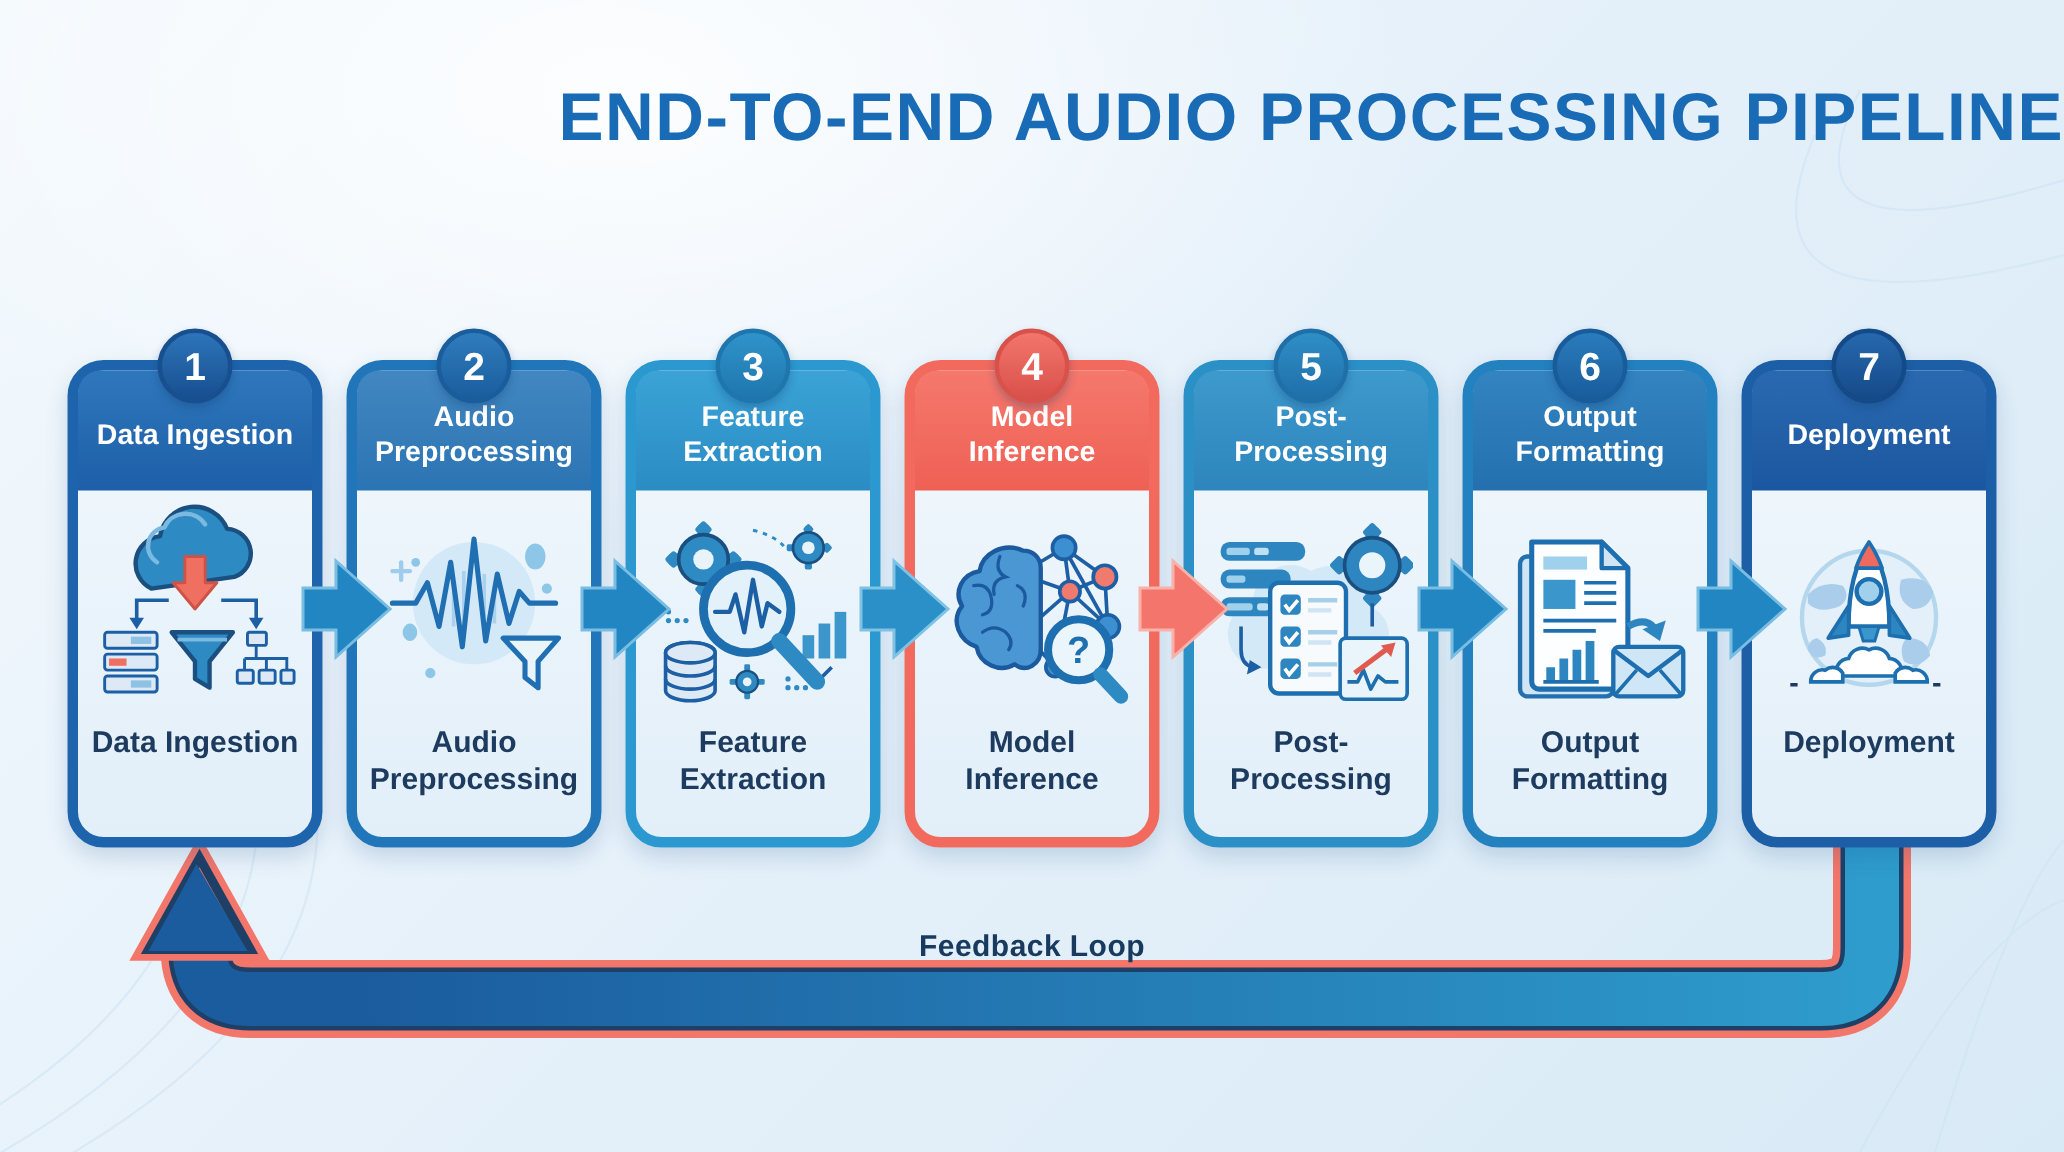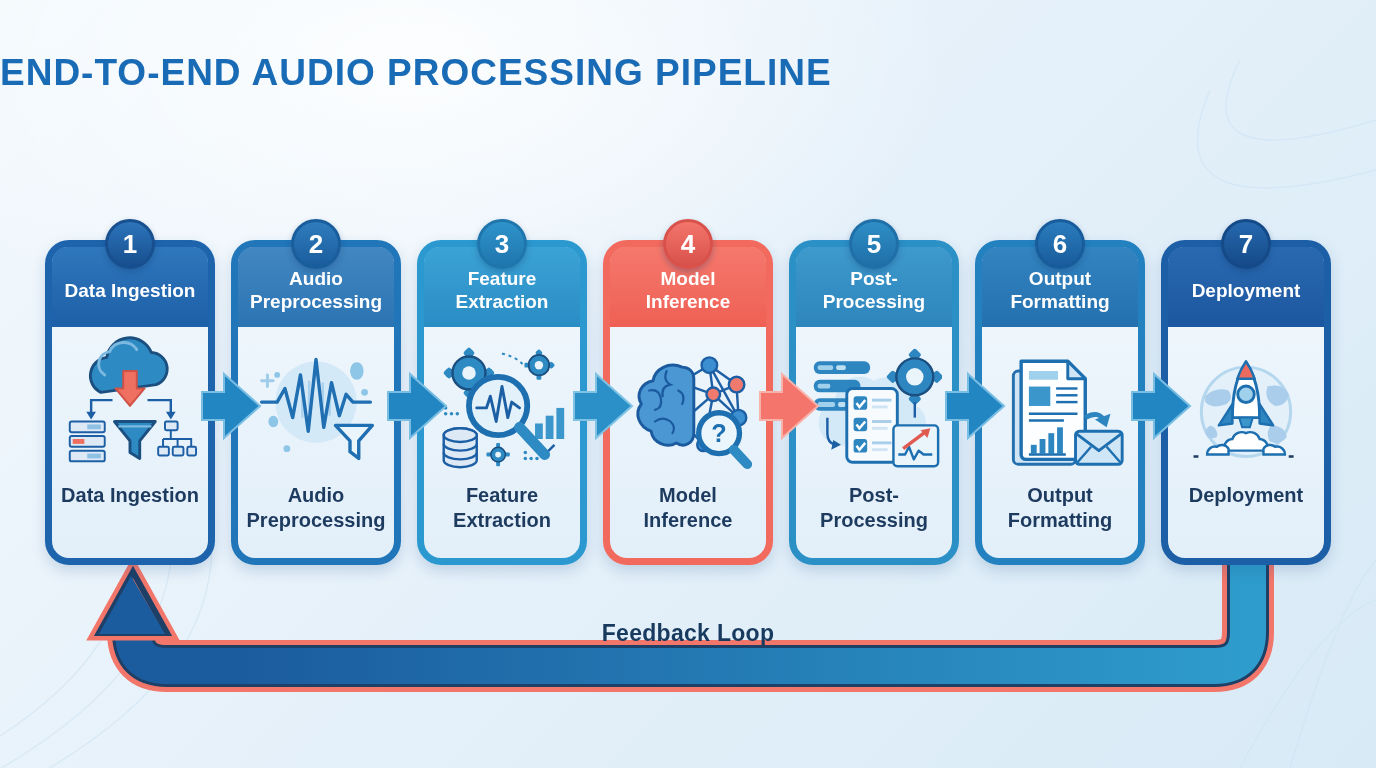--- a/index.html
+++ b/index.html
@@ -10,23 +10,23 @@
     position:relative; width:1376px; height:768px;
     background:
       radial-gradient(ellipse 900px 500px at 30% 8%, rgba(255,255,255,.85), rgba(255,255,255,0) 60%),
       linear-gradient(135deg, #f3f9fd 0%, #e6f1fa 45%, #d8eaf6 100%);
     overflow:hidden;
   }
   .bg-decor { position:absolute; inset:0; z-index:0; }
 
   .title {
     position:absolute; top:52px; left:0; width:100%;
-    text-align:left; z-index:2;
+    text-align:right; z-index:2;
     font-family:"Liberation Sans", sans-serif;
-    font-weight:bold; font-size:37px; letter-spacing:1px;
+    font-weight:bold; font-size:45px; letter-spacing:1px;
     color:var(--title-color,#1a6bb5);
   }
 
   .pipeline { position:absolute; left:0; top:0; width:1376px; height:768px; z-index:2; }
 
   .card {
     position:absolute; top:240px; width:170px; height:325px;
     border:7px solid var(--border,#1d64ad);
     border-radius:24px;
     background:linear-gradient(180deg,#f2f8fd 0%, #e2eff9 100%);
@@ -70,21 +70,21 @@
 
   .flow-arrow { position:absolute; top:366px; width:62px; height:80px; z-index:4; }
   .fa-0{left:200px;} .fa-1{left:386px;} .fa-2{left:572px;}
   .fa-3{left:758px;} .fa-4{left:944px;} .fa-5{left:1130px;}
   .flow-arrow polygon { fill:var(--arrow,#2286c3); stroke:var(--edge,#79bde2); stroke-width:2; }
 
   .feedback-svg { position:absolute; inset:0; z-index:1; }
   .feedback-label {
     position:absolute; top:620px; left:50%; transform:translateX(-50%);
     z-index:2; color:var(--fb-text,#173a5e);
-    font-weight:600; font-size:23px; letter-spacing:.3px;
+    font-weight:600; font-size:20px; letter-spacing:.3px;
   }
 </style>
 </head>
 <body>
 
 <div class="canvas" style="--title-color: #1a6bb5;">
 
   <svg class="bg-decor" width="1376" height="768" viewBox="0 0 1376 768">
     <g fill="none" stroke="#cde3f2" stroke-width="1.5" opacity="0.55">
       <path d="M-40,760 Q180,640 120,460"></path>

